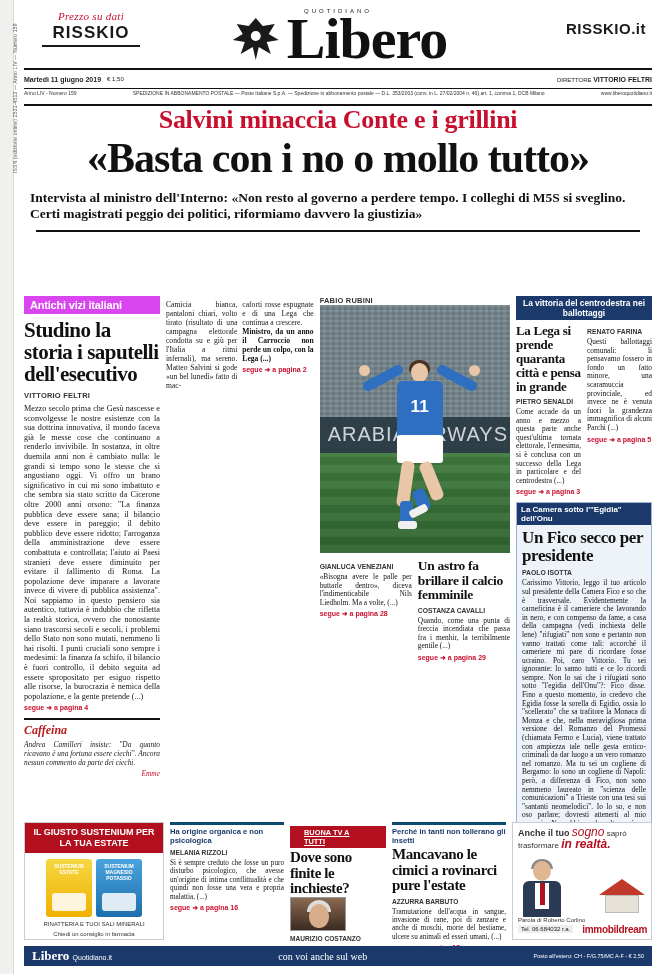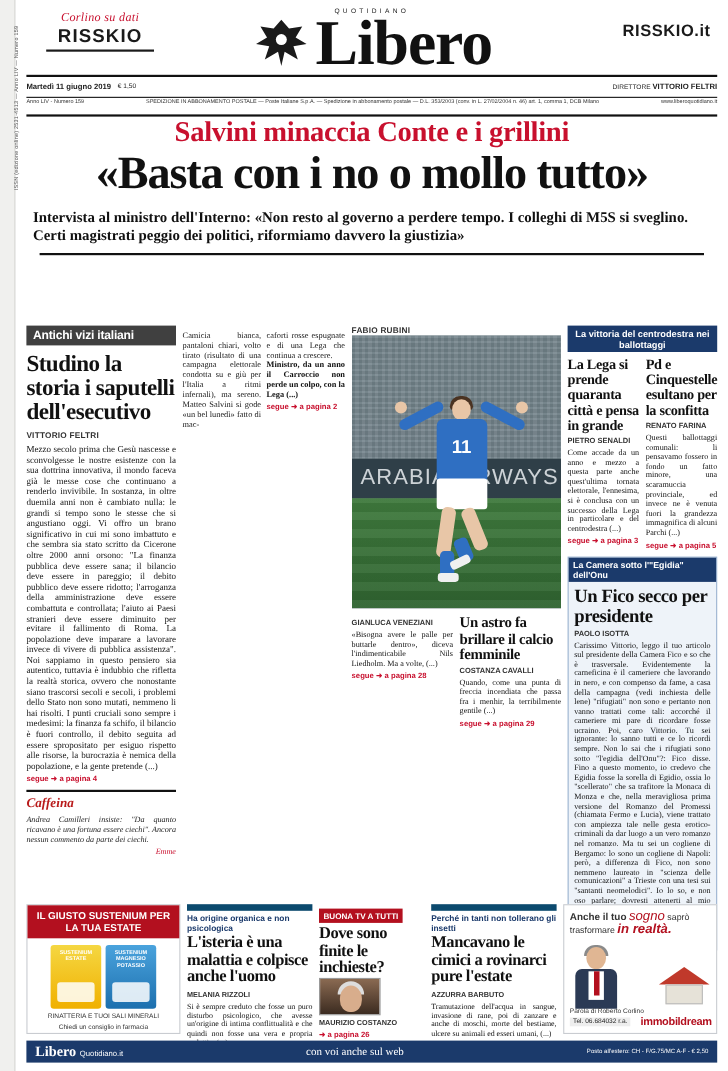--- a/index.html
+++ b/index.html
@@ -103,21 +103,21 @@
     position:absolute; left:10px; right:10px; top:296px; height:520px;
     display:flex; gap:6px;
   }
   .col { position:relative; }
   .col-a { width:140px; }
   .col-b { width:152px; }
   .col-c { width:196px; }
   .col-d { width:140px; }
 
   .section-bar {
-    background:#404040; color:#fff; font-family:"Liberation Sans", sans-serif;
+    background:#d946ef; color:#fff; font-family:"Liberation Sans", sans-serif;
     font-weight:bold; font-size:11px; padding:3px 6px; letter-spacing:-.2px;
   }
   .hdr-title {
     font-weight:bold; font-size:21px; line-height:22px; margin-top:5px;
     letter-spacing:-.5px;
   }
   .byline {
     font-family:"Liberation Sans", sans-serif; font-weight:bold;
     font-size:7.5px; color:#333; margin-top:6px; letter-spacing:.2px;
   }
@@ -256,28 +256,28 @@
   .promo .bx { width:46px; height:58px; border-radius:3px; position:relative; overflow:hidden; }
   .promo .bx.a { background:linear-gradient(#f5d742,#f0b000); }
   .promo .bx.b { background:linear-gradient(#4aa3dd,#1c6fae); }
   .promo .bx .lbl { position:absolute; left:2px; right:2px; top:4px; font-size:5px; color:#fff; font-weight:bold; text-align:center; font-family:"Liberation Sans", sans-serif; }
   .promo .bx .pill { position:absolute; left:6px; right:6px; bottom:6px; height:18px; background:rgba(255,255,255,.85); border-radius:3px; }
   .promo .foot { font-size:6px; text-align:center; padding:4px 4px 0 4px; color:#333; font-family:"Liberation Sans", sans-serif; }
 
   .bcol { flex:1; position:relative; }
   .overline {
     font-family:"Liberation Sans", sans-serif; font-weight:bold; font-size:7.6px;
-    color:#1b3a6b; border-top:6px solid #0c4a6e; padding-top:2px;
+    color:#1b3a6b; border-top:3px solid #0c4a6e; padding-top:2px;
   }
   .bcol h3 { margin:2px 0 0 0; font-size:15px; line-height:15.5px; font-weight:bold; letter-spacing:-.4px; }
   .bcol .by { font-family:"Liberation Sans", sans-serif; font-weight:bold; font-size:6.6px; color:#333; margin-top:4px; }
   .bcol .tx { font-size:7.2px; line-height:8.4px; text-align:justify; margin-top:3px; }
   .smallbar {
     background:#b3101f; color:#fff; font-family:"Liberation Sans", sans-serif;
-    font-weight:bold; font-size:7.4px; padding:2px 4px; margin-top:4px; display:inline-block;
+    font-weight:bold; font-size:7.4px; padding:2px 14px; margin-top:4px; display:inline-block;text-decoration:underline;
   }
   .photo-mini { width:56px; height:34px; background:linear-gradient(#8a6a52,#3b2b20); border:1px solid #999; }
   .face { position:relative; width:56px; height:34px; overflow:hidden; }
   .face .f-head { position:absolute; left:18px; top:6px; width:20px; height:24px; background:#d8ad8c; border-radius:50% 50% 45% 45%; }
   .face .f-hair { position:absolute; left:16px; top:2px; width:24px; height:12px; background:#ddd; border-radius:12px 12px 0 0; }
 
   .ad {
     width:140px; border:1px solid #c9ccd1; position:relative; overflow:hidden; background:#fff;
   }
   .ad .ad-top {
@@ -323,21 +323,21 @@
 <div class="page">
 
   <div class="spine">
     <div class="spine-text">ISSN (edizione online) 2531-4513 — Anno LIV — Numero 159</div>
   </div>
 
   <div class="content">
 
     <div class="masthead">
       <div class="risskio-left">
-        <div class="sub1">Corlino su dati</div>
+        <div class="sub1">Prezzo su dati</div>
         <div class="brand">RISSKIO</div>
         <div class="rule"></div>
       </div>
 
       <div class="quotidiano">QUOTIDIANO</div>
 
       <div class="logo-wrap">
         <div class="eagle">
           <svg width="54" height="52" viewBox="0 0 54 52">
             <path d="M27 4 L34 12 L46 10 L40 20 L50 26 L38 28 L42 40 L30 33 L27 46 L24 33 L12 40 L16 28 L4 26 L14 20 L8 10 L20 12 Z" fill="#1a1a1a"></path>
@@ -451,21 +451,20 @@
       <div class="col col-d">
         <div class="bar-center">La vittoria del centrodestra nei ballottaggi</div>
         <div class="twocol-heads">
           <div class="h">
             <h3>La Lega si prende quaranta città e pensa in grande</h3>
             <div class="mini-by">PIETRO SENALDI</div>
             <div class="mini-text">Come accade da un anno e mezzo a questa parte anche quest'ultima tornata elettorale, l'ennesima, si è conclusa con un successo della Lega in particolare e del centrodestra (...)</div>
             <div class="segue">segue ➜ a pagina 3</div>
           </div>
           <div class="h">
-            <h3>Pd e Cinquestelle esultano per la sconfitta</h3>
             <div class="mini-by">RENATO FARINA</div>
             <div class="mini-text">Questi ballottaggi comunali: li pensavamo fossero in fondo un fatto minore, una scaramuccia provinciale, ed invece ne è venuta fuori la grandezza immagnifica di alcuni Parchi (...)</div>
             <div class="segue">segue ➜ a pagina 5</div>
           </div>
         </div>
 
         <div class="boxed">
           <div class="bar2">La Camera sotto l'"Egidia" dell'Onu</div>
           <h3>Un Fico secco per presidente</h3>
           <div class="mini-by">PAOLO ISOTTA</div>
@@ -492,21 +491,20 @@
             <div class="lbl">SUSTENIUM MAGNESIO POTASSIO</div>
             <div class="pill"></div>
           </div>
         </div>
         <div class="foot">RINATTERIA E TUOI SALI MINERALI</div>
         <div class="foot">Chiedi un consiglio in farmacia</div>
       </div>
 
       <div class="bcol">
         <div class="overline">Ha origine organica e non psicologica</div>
-        <h3>L'isteria è una malattia e colpisce anche l'uomo</h3>
         <div class="by">MELANIA RIZZOLI</div>
         <div class="tx">Si è sempre creduto che fosse un puro disturbo psicologico, che avesse un'origine di intima conflittualità e che quindi non fosse una vera e propria malattia, (...)</div>
         <div class="segue">segue ➜ a pagina 16</div>
       </div>
 
       <div class="bcol" style="max-width:96px">
         <div class="smallbar">BUONA TV A TUTTI</div>
         <h3>Dove sono finite le inchieste?</h3>
         <div class="photo-mini">
           <div class="face">

